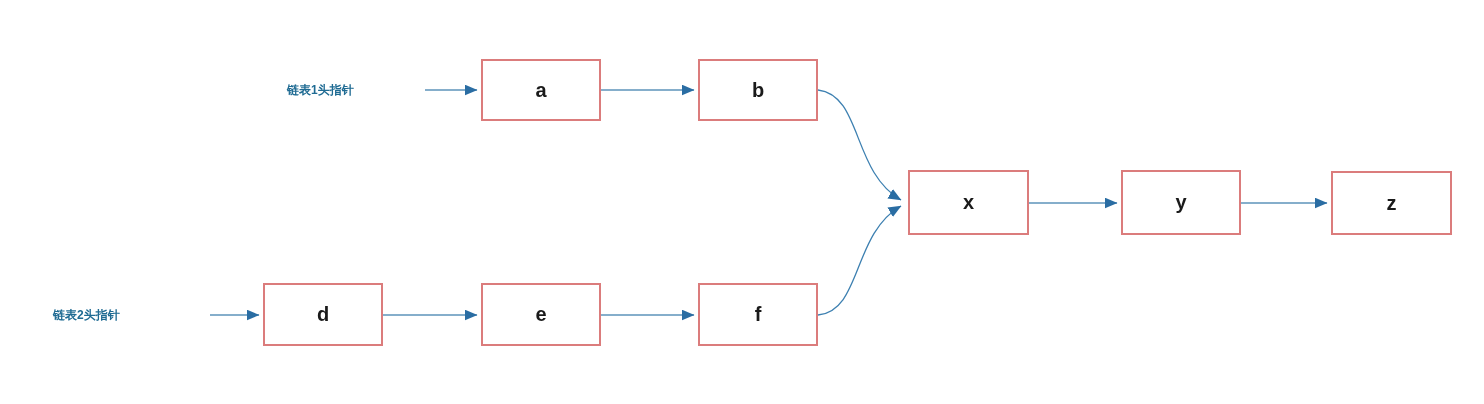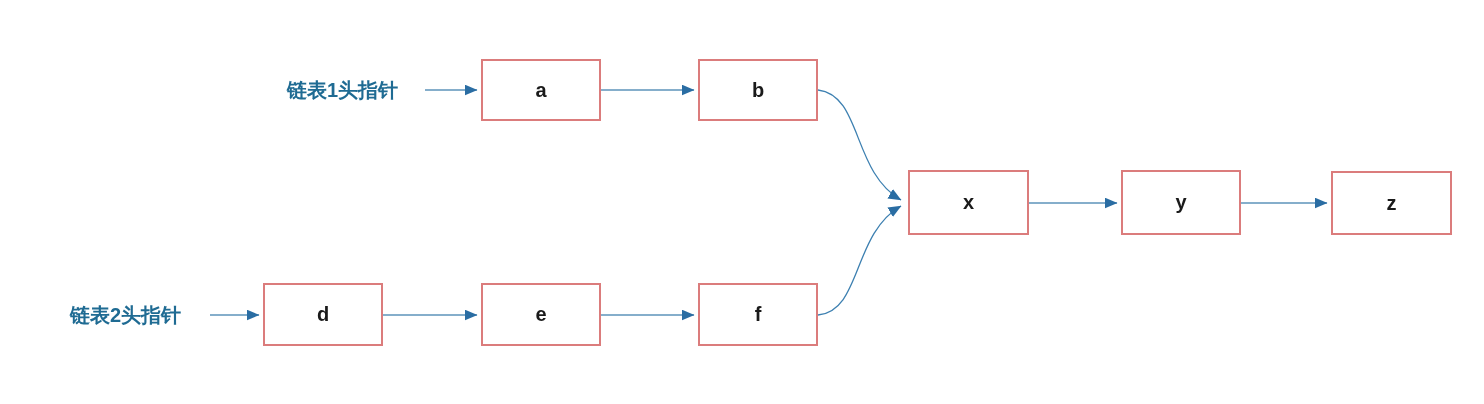--- a/index.html
+++ b/index.html
@@ -30,21 +30,21 @@
     display: flex;
     align-items: center;
     justify-content: center;
     font-weight: bold;
     font-size: 20px;
     color: var(--node-text);
   }
   .pointer-label {
     position: absolute;
     font-weight: bold;
-    font-size: 20px;
+    font-size: 12px;
     line-height: 24px;
     color: var(--label-text);
     white-space: nowrap;
   }
   .shaft {
     stroke: var(--arrow-shaft);
     stroke-width: 2;
     fill: none;
   }
   .curve {
@@ -78,21 +78,21 @@
     <line class="shaft" x1="601" y1="315" x2="694" y2="315" marker-end="url(#ah)"></line>
 
     <path class="curve" d="M 818 90 C 862 95, 852 172, 901 200" marker-end="url(#ah)"></path>
     <path class="curve" d="M 818 315 C 862 311, 852 234, 901 206" marker-end="url(#ah)"></path>
 
     <line class="shaft" x1="1029" y1="203" x2="1117" y2="203" marker-end="url(#ah)"></line>
     <line class="shaft" x1="1241" y1="203" x2="1327" y2="203" marker-end="url(#ah)"></line>
   </svg>
 
   <div class="pointer-label" style="left:287px; top:78px;">链表1头指针</div>
-  <div class="pointer-label" style="left:70px; top:303px;">链表2头指针</div>
+  <div class="pointer-label" style="left:53px; top:303px;">链表2头指针</div>
 
   <div class="node" style="left:481px; top:59px; width:120px; height:62px;">
     <span>a</span>
   </div>
   <div class="node" style="left:698px; top:59px; width:120px; height:62px;">
     <span>b</span>
   </div>
 
   <div class="node" style="left:263px; top:283px; width:120px; height:63px;">
     <span>d</span>

